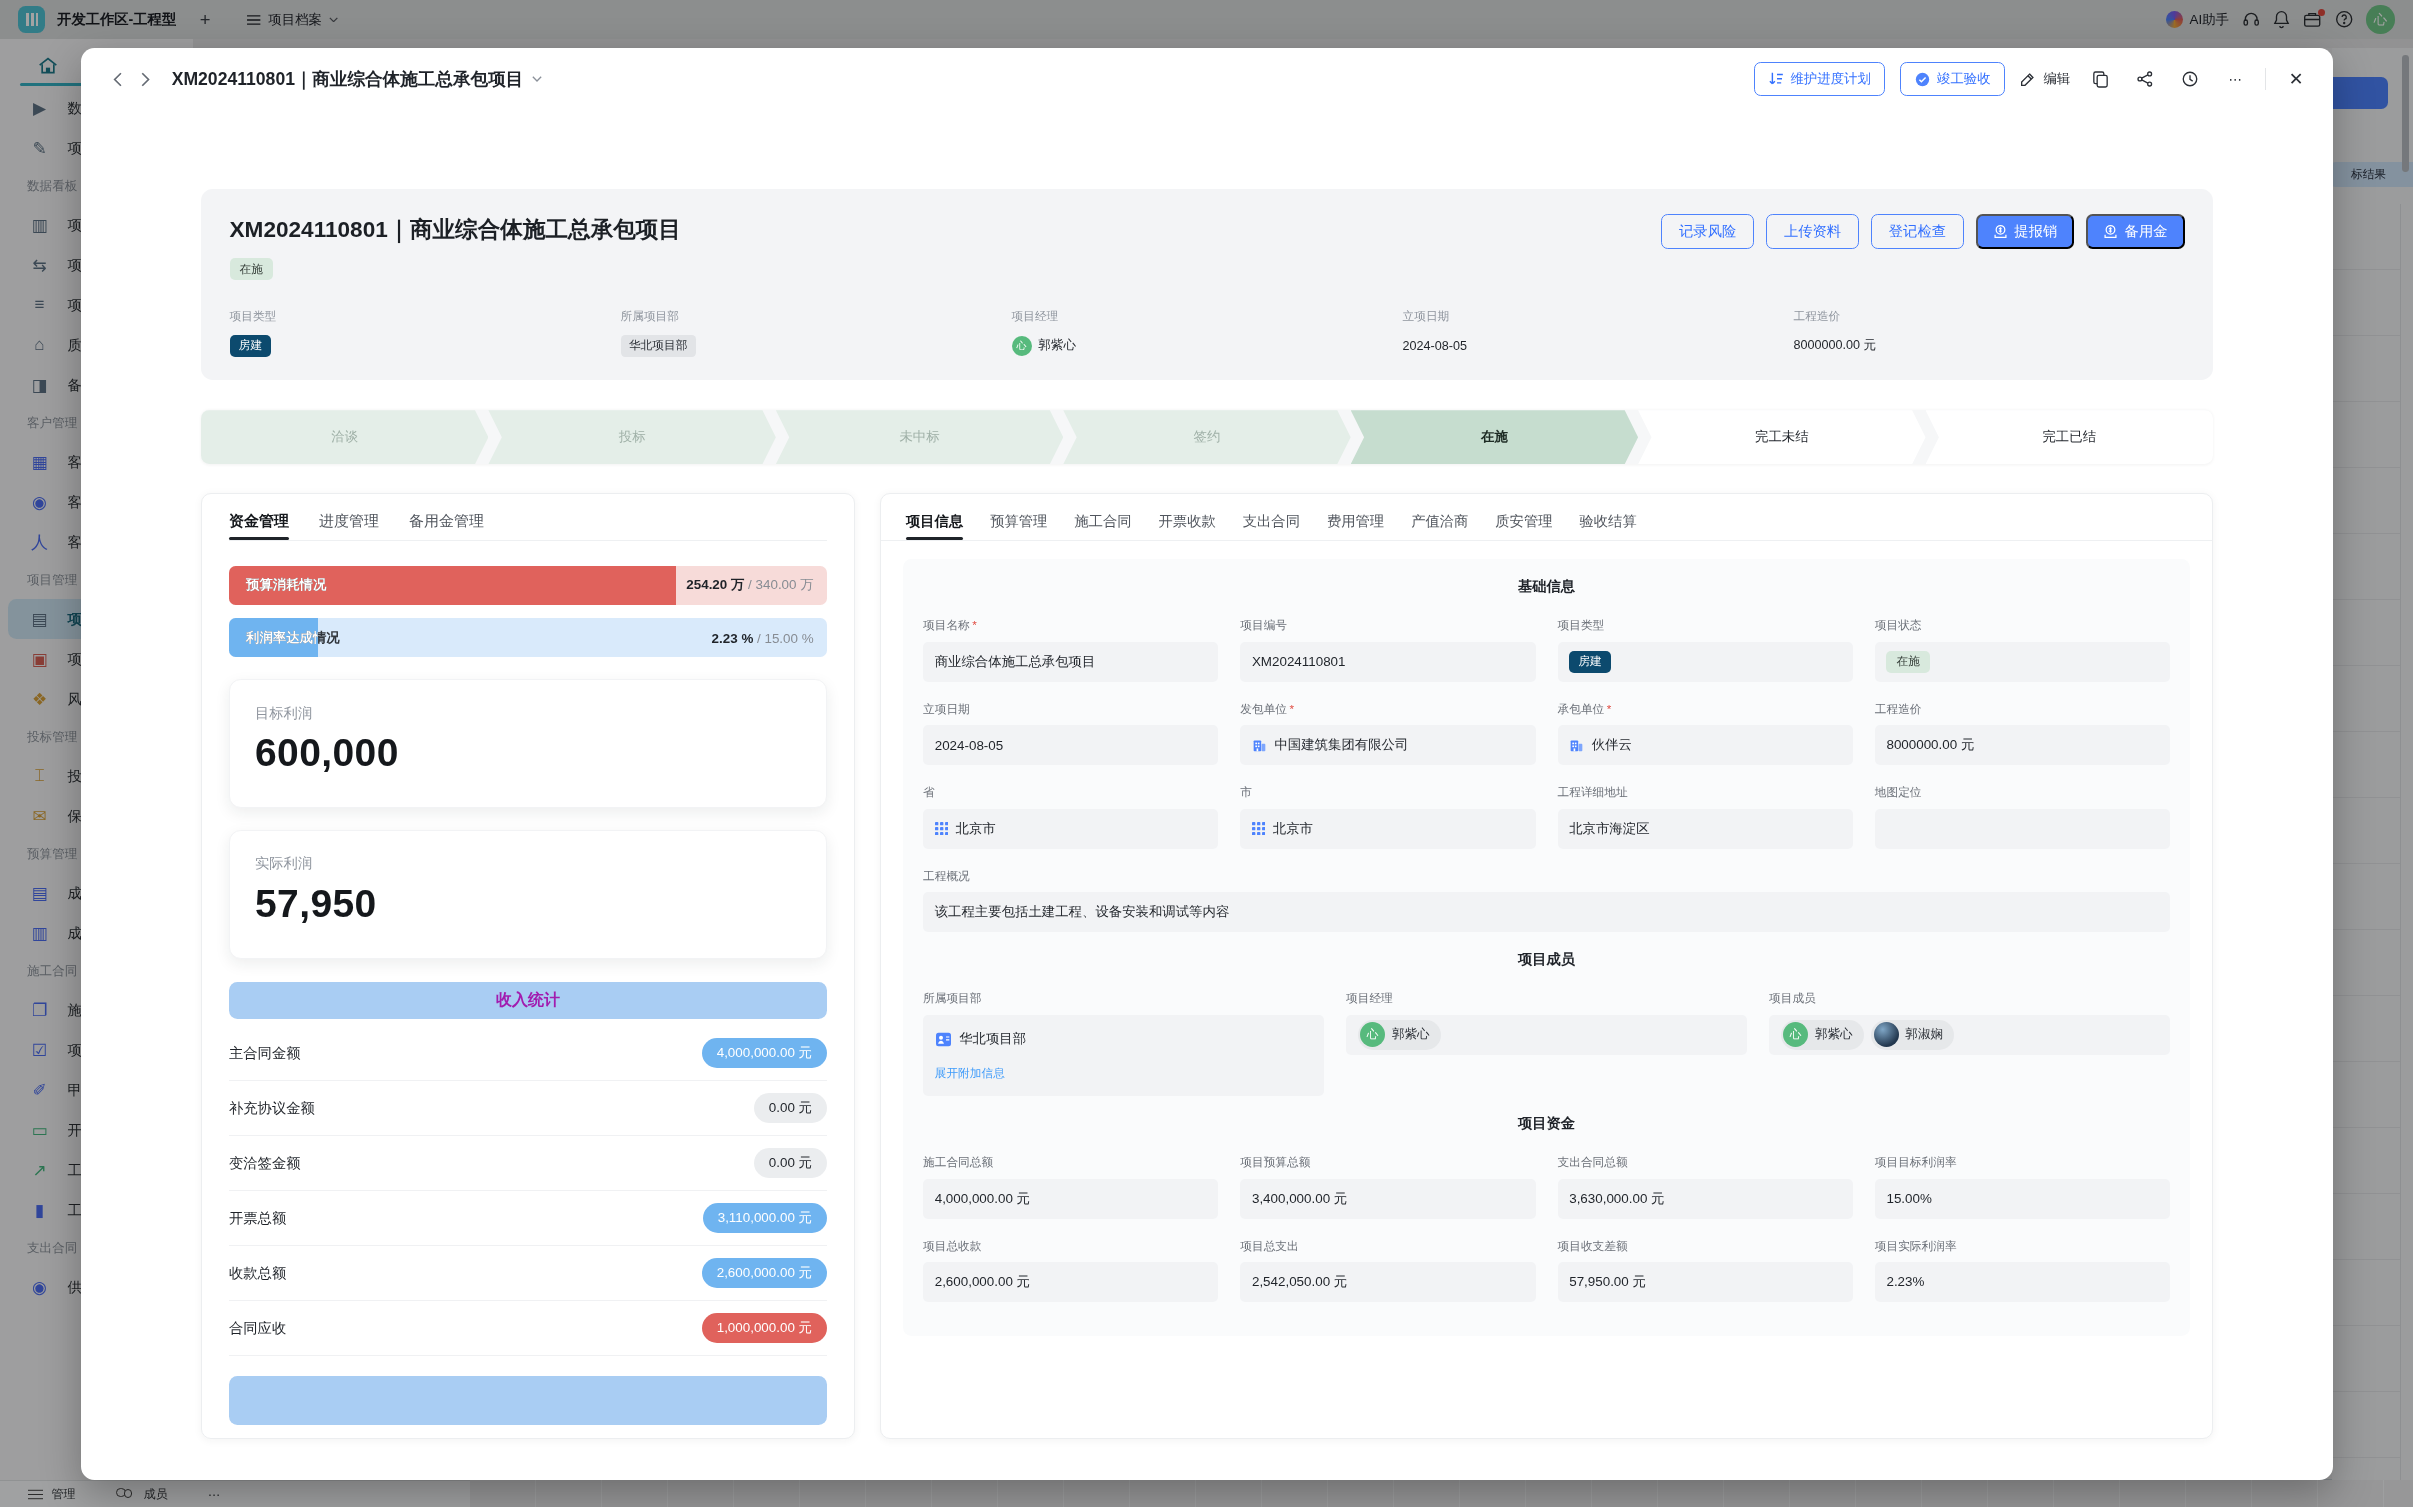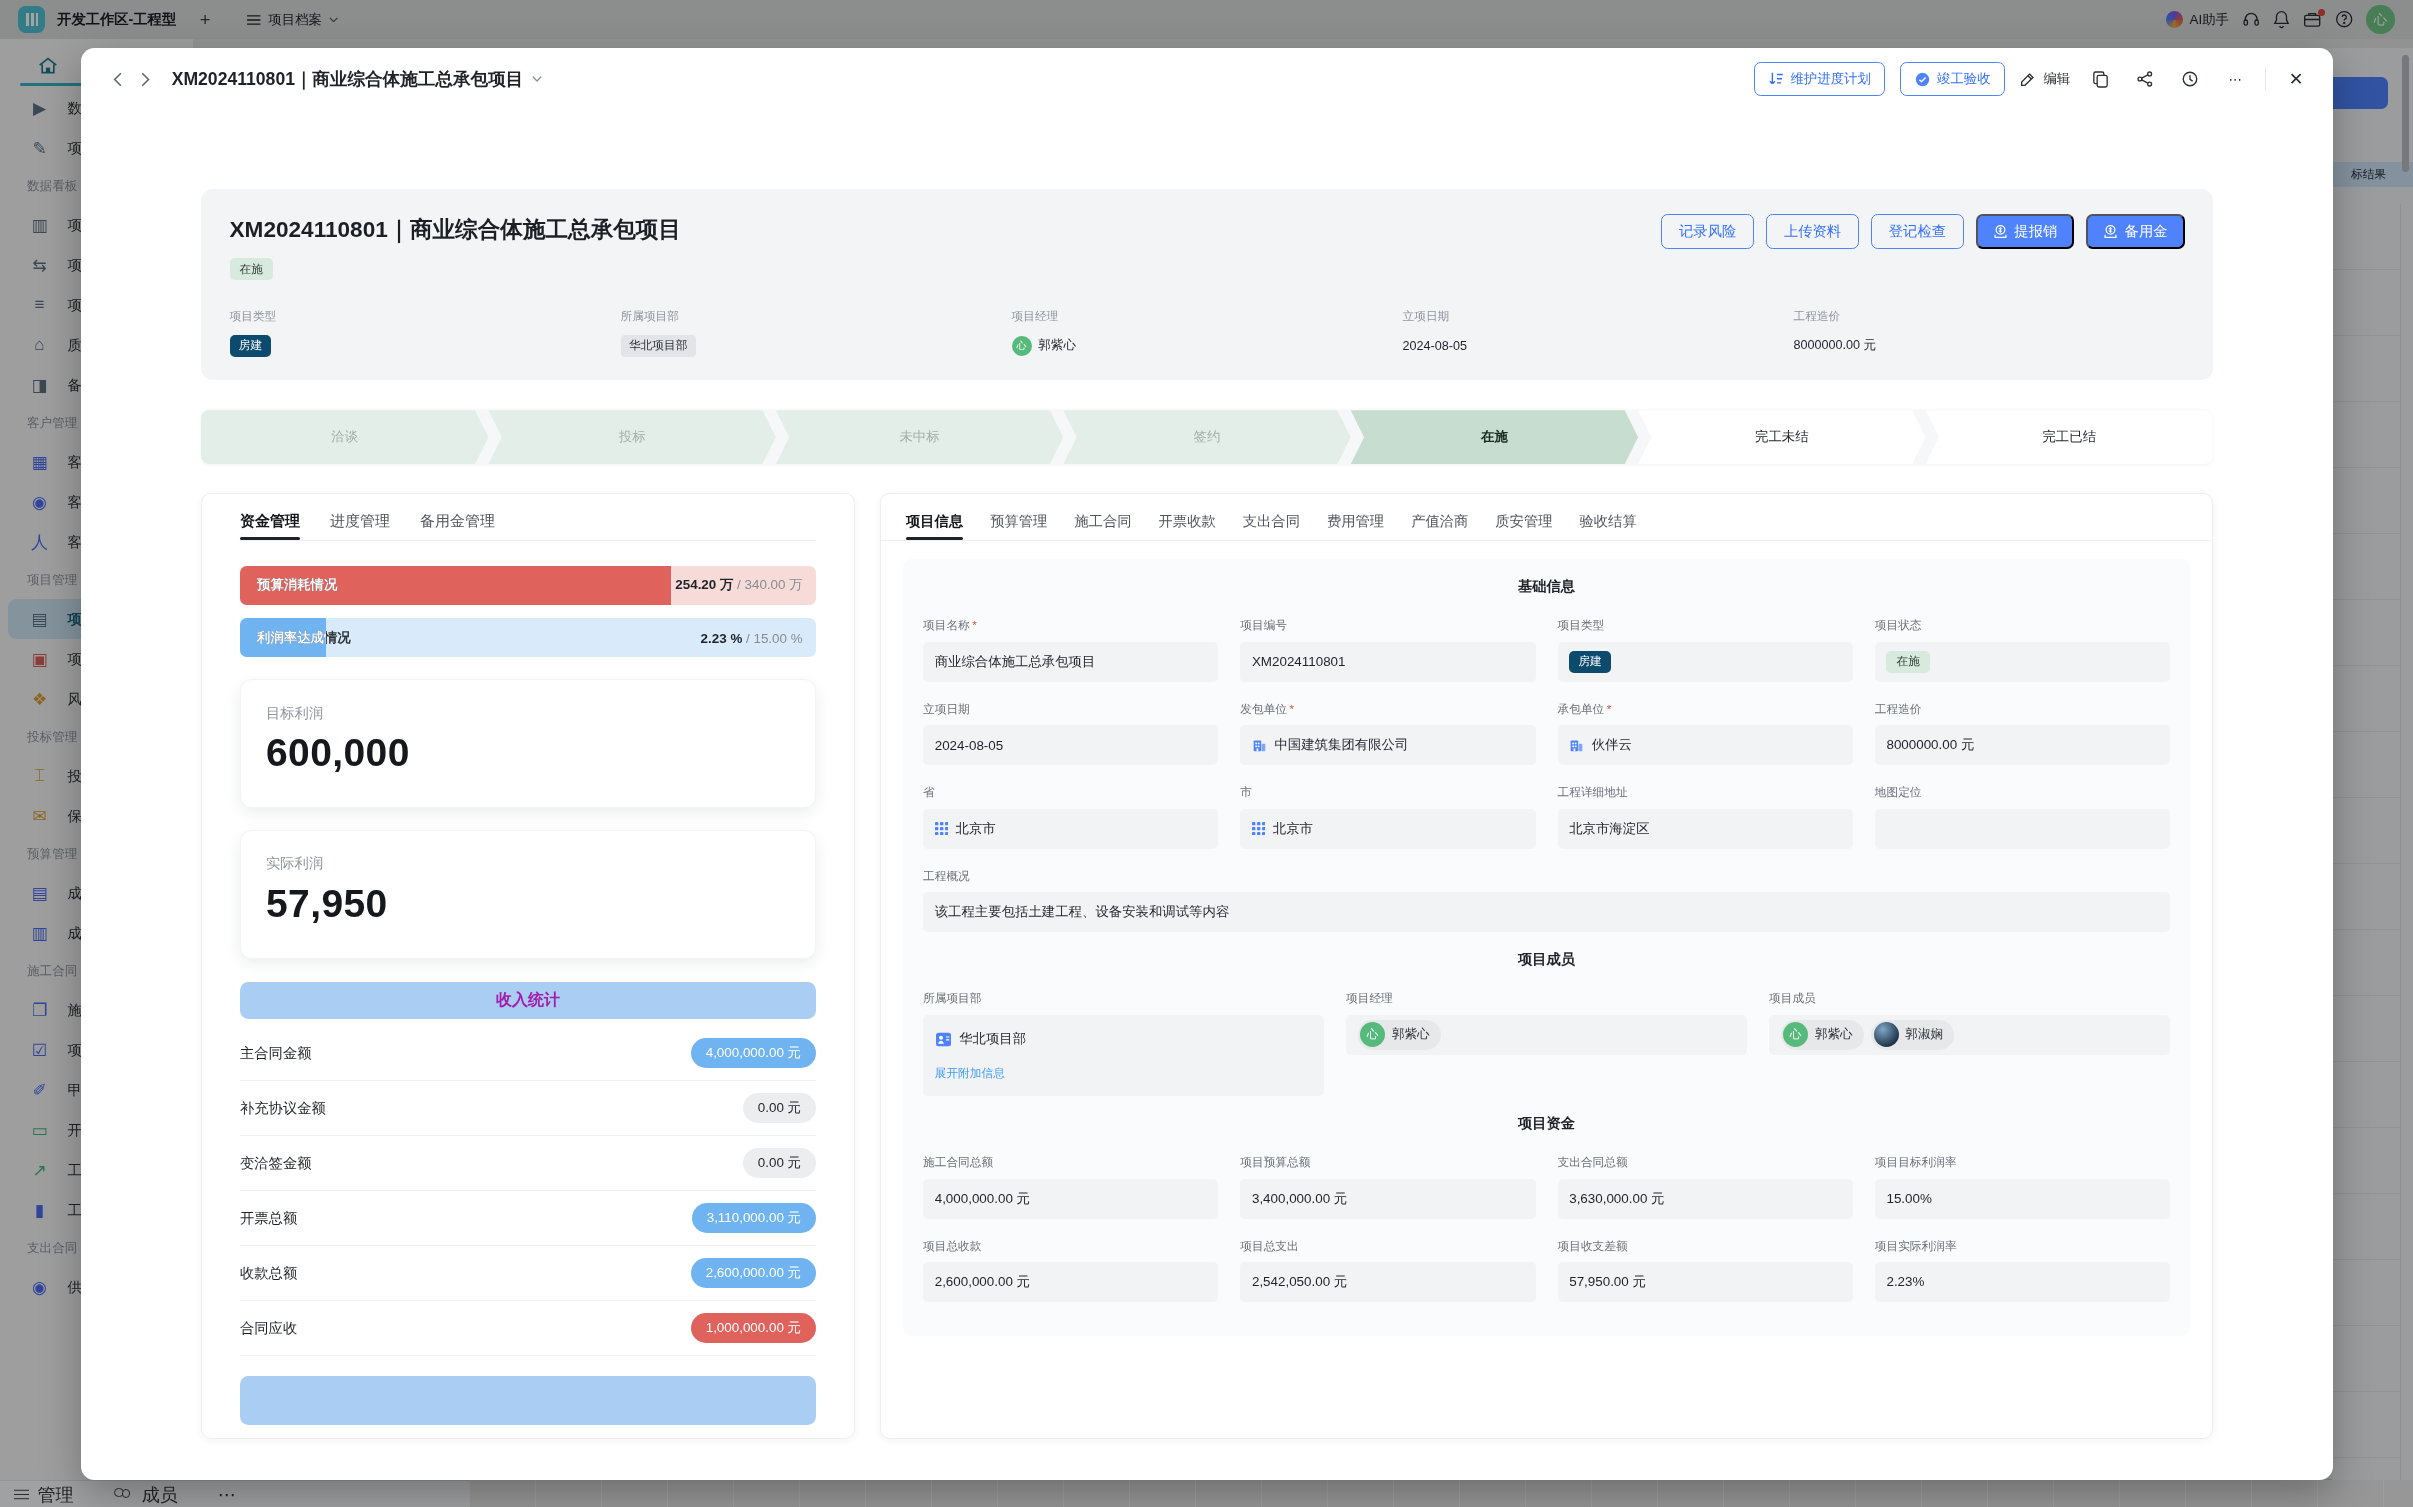--- a/index.html
+++ b/index.html
@@ -24,21 +24,21 @@
   .sidebar{position:absolute;top:39px;left:0;width:193px;bottom:28px;background:#f7f8f9;padding-top:5px;box-sizing:border-box;}
   .side-row{height:40px;display:flex;align-items:center;gap:17px;padding-left:28.5px;font-size:14.3px;color:#2f3338;}
   .side-row .g{width:22px;text-align:center;font-size:17px;}
   .side-sec{height:37px;display:flex;align-items:center;padding-left:27px;font-size:12.6px;color:#8f959e;}
   .c-slate{color:#5f7285}.c-blue{color:#4e6ef2}.c-orange{color:#d9a23a}.c-green{color:#47b881}.c-red{color:#d66156}
   .home-row{height:44px;position:relative;display:flex;align-items:center;padding-left:37px;}
   .home-row svg{display:block;}
   .home-underline{position:absolute;left:20px;bottom:1.7px;width:134px;height:3.4px;border-radius:1.7px;background:#35b3c6;}
   .side-row.active{background:#cfe7f5;border-radius:8.4px;margin:0 8.4px;padding-left:20px;color:#1b6b80;font-weight:700;}
   .bottombar{position:absolute;left:0;bottom:0;height:28px;width:470px;background:#fbfcfd;border-top:0.8px solid #e2e4e6;
-             display:flex;align-items:center;gap:40px;padding-left:14px;font-size:18px;color:#33373c;box-sizing:border-box;}
+             display:flex;align-items:center;gap:40px;padding-left:28px;font-size:12px;color:#33373c;box-sizing:border-box;}
   .bb-item{display:flex;align-items:center;gap:8.4px;}
   .i-sliders{width:15px;height:1.7px;background:#444;box-shadow:0 -4.2px 0 #444,0 4.2px 0 #444;}
   .i-people{position:relative;width:20px;height:13.4px;}
   .i-people:before{content:"";position:absolute;left:0.8px;top:0;width:7.5px;height:7.5px;border:1.7px solid #444;border-radius:50%;}
   .i-people:after{content:"";position:absolute;left:8.4px;top:1.7px;width:6.7px;height:6.7px;border:1.7px solid #444;border-radius:50%;background:#fbfcfd;}
   .tablestrip{position:absolute;left:470px;right:0;bottom:0;height:28px;
       background:linear-gradient(#ecedee 0 100%);border-top:0.8px solid #c9d2da;}
   .tablestrip:before{content:"";position:absolute;inset:0;
       background:repeating-linear-gradient(90deg,transparent 0 65px,#f8f9fa 65px 66px);}
   .gapstrip{position:absolute;top:39px;left:0;right:0;height:9.2px;background:#e4e5e7;}
@@ -86,21 +86,21 @@
   .seg{flex:1;display:flex;align-items:center;justify-content:center;font-size:13.4px;position:relative;}
   .seg.mid{clip-path:polygon(0 0,calc(100% - 13.4px) 0,100% 50%,calc(100% - 13.4px) 100%,0 100%,13.4px 50%);}
   .seg.first{clip-path:polygon(0 0,calc(100% - 13.4px) 0,100% 50%,calc(100% - 13.4px) 100%,0 100%);}
   .seg.last{clip-path:polygon(0 0,100% 0,100% 100%,0 100%,13.4px 50%);}
   .seg.past{background:#e4eee8;color:#9fb0a7;}
   .seg.current{background:#c6ddcf;color:#1d2b24;font-weight:700;}
   .seg.future{background:#fff;color:#1f2329;}
   
   .panels{display:flex;gap:25px;margin-top:28.5px;height:946px;}
   .lpanel{width:654px;box-sizing:border-box;background:#fff;border:0.8px solid #eceef0;border-radius:10px;
-          padding:0 38px;box-shadow:0 1.7px 8.4px rgba(31,35,41,.05);overflow:hidden;}
+          padding:0 27px;box-shadow:0 1.7px 8.4px rgba(31,35,41,.05);overflow:hidden;}
   .tabs{display:flex;gap:30px;padding-top:18.4px;height:47px;box-sizing:border-box;border-bottom:0.8px solid #eef0f2;font-size:15px;}
   .tab{color:#51565e;position:relative;padding-bottom:13.4px;}
   .tab.active{color:#15181c;font-weight:700;}
   .tab.active:after{content:"";position:absolute;left:0;right:0;bottom:-0.8px;height:3.4px;background:#1f2329;border-radius:1.7px;}
   .pbar{height:39px;border-radius:6.7px;position:relative;overflow:hidden;font-size:13.4px;margin-top:13.4px;}
   .pbar.first{margin-top:25px;}
   .pbar.red{background:#f7dbd9;}
   .pbar.blue{background:#d9eafb;}
   .pbar-fill{position:absolute;left:0;top:0;bottom:0;}
   .red .pbar-fill{background:#e0625c;}

